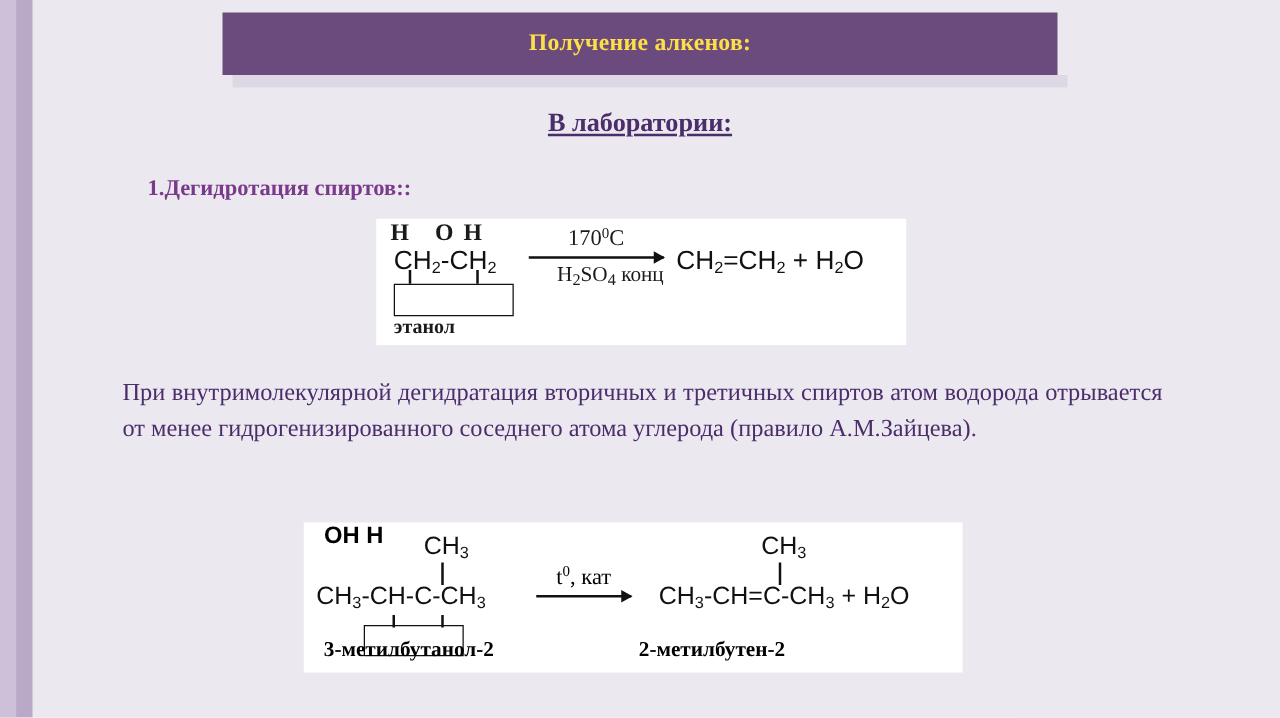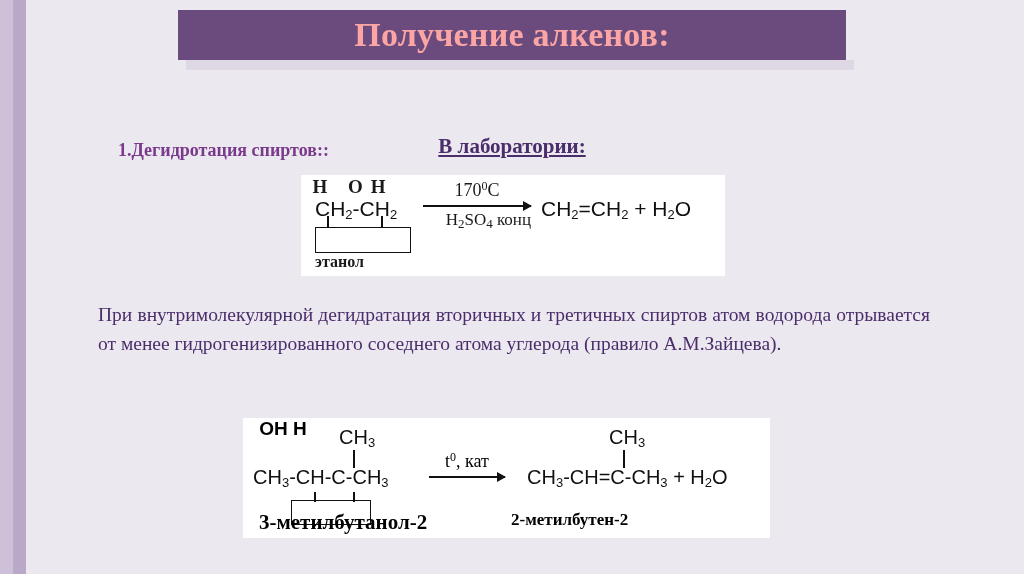--- a/index.html
+++ b/index.html
@@ -51,39 +51,38 @@
   }
   .title-bar-shadow {
     position: absolute;
     left: 186px;
     top: 60px;
     width: 668px;
     height: 10px;
     background: #ded7e4;
   }
   .title-text {
-    color: #fca5a5;
-    font-size: 34px;
+    color: #fde047;
+    font-size: 19px;
     font-weight: bold;
     font-family: "Liberation Serif", serif;
     letter-spacing: 0.2px;
   }
   
   .subtitle {
     position: absolute;
     left: 0;
     top: 86px;
     width: 1024px;
     text-align: center;
     color: #4a2d6b;
     font-size: 21px;
     font-weight: bold;
     font-family: "Liberation Serif", serif;
     text-decoration: underline;
-    margin-top: 48px;
   }
   
   .section-one {
     position: absolute;
     left: 118px;
     top: 140px;
     color: #7a3a8c;
     font-size: 18px;
     font-weight: bold;
     font-family: "Liberation Serif", serif;
@@ -311,21 +310,21 @@
   .r2-right-main {
     position: absolute;
     left: 284px;
     top: 48px;
     font-size: 20px;
   }
   .r2-name1 {
     position: absolute;
     left: 16px;
     top: 92px;
-    font-size: 21px;
+    font-size: 17px;
     font-weight: bold;
     font-family: "Liberation Serif", serif;
   }
   .r2-name2 {
     position: absolute;
     left: 268px;
     top: 92px;
     font-size: 17px;
     font-weight: bold;
     font-family: "Liberation Serif", serif;

